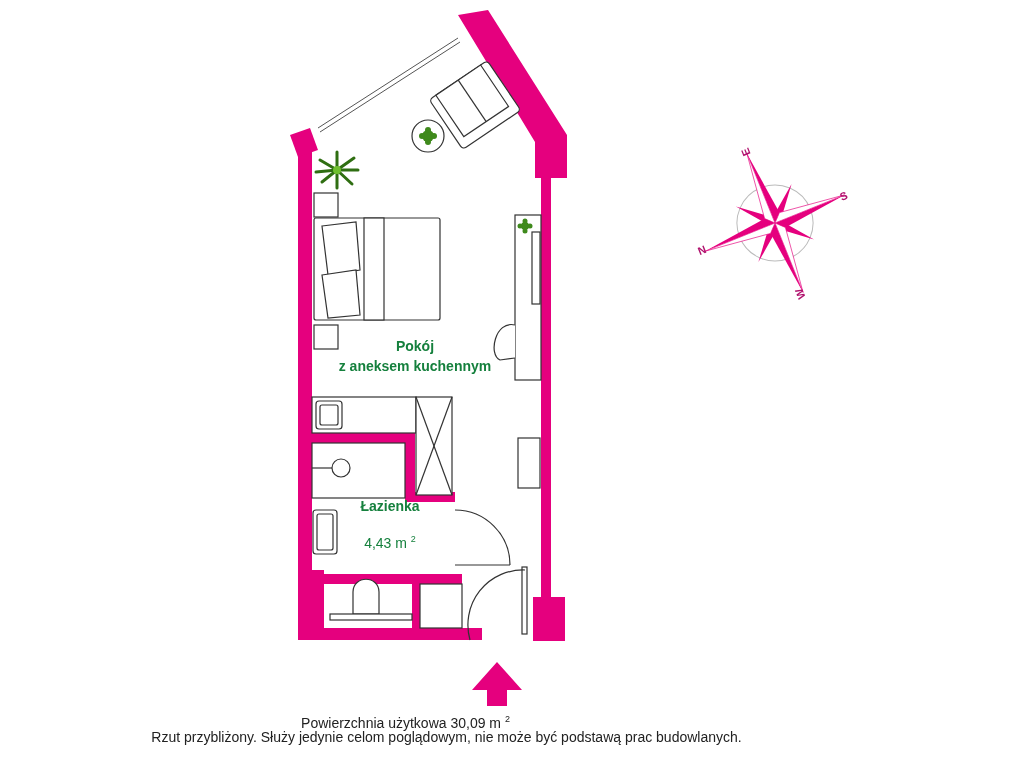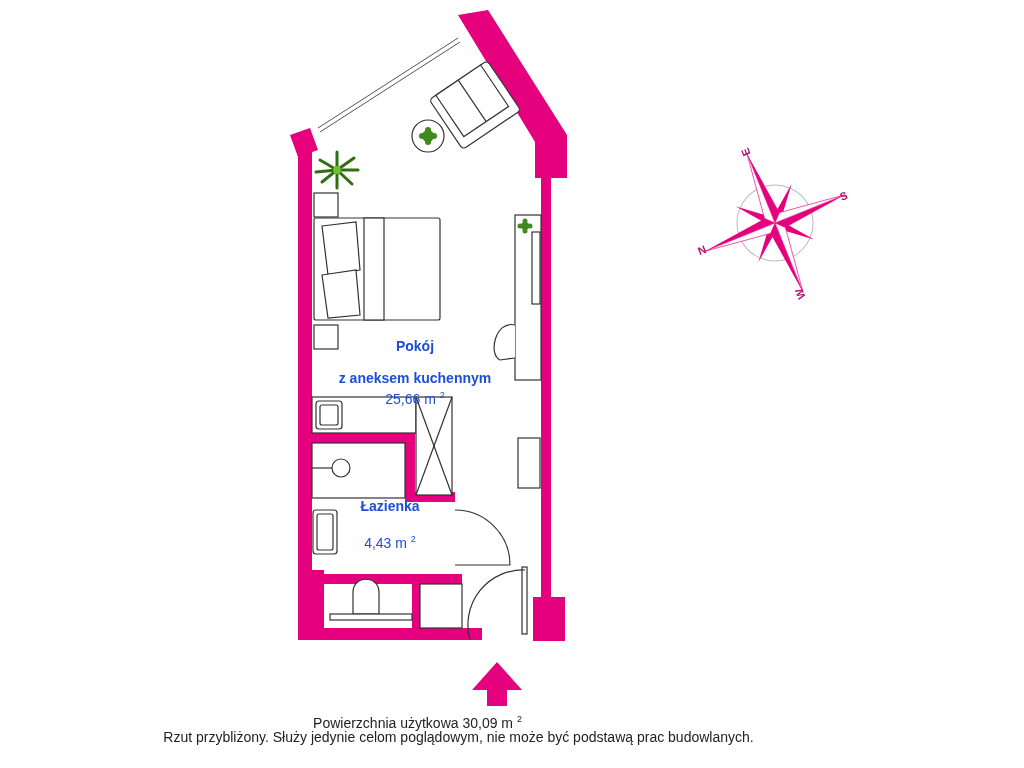--- a/index.html
+++ b/index.html
@@ -1,22 +1,22 @@
 <!DOCTYPE html>
 <html><head>
 <meta charset="utf-8">
 <style>
   html, body { margin:0; padding:0; background:#ffffff; }
   body { width:1024px; height:768px; position:relative; overflow:hidden; font-family:"Liberation Sans", sans-serif; }
   #plan { position:absolute; left:0; top:0; width:1024px; height:768px; }
-  .lbl { position:absolute; text-align:center; color:#1d4ed8; font-family:"Liberation Sans", sans-serif; }
+  .lbl { position:absolute; text-align:center; color:#15803d; font-family:"Liberation Sans", sans-serif; }
   .room-name { font-weight:bold; font-size:14px; }
   .room-area { font-size:14px; }
   sup { font-size:9px; }
-  .footer { position:absolute; left:0; width:811px; text-align:center; font-size:14px; color:#222;margin-left:12px; }
+  .footer { position:absolute; left:0; width:811px; text-align:center; font-size:14px; color:#222; }
 </style>
 </head>
 <body>
 
 <svg id="plan" viewBox="0 0 1024 768" xmlns="http://www.w3.org/2000/svg">
 
   <g fill="#e5007e">
 
     <rect x="298" y="140" width="14" height="440"></rect>
     <polygon points="290,135 310,128 318,150 298,157"></polygon>
@@ -152,25 +152,21 @@
   </g>
 </svg>
 
 <div class="lbl" style="left:742px;top:146px;font-size:11px;font-weight:bold;color:#b0136e;transform:rotate(-112deg);">E</div>
 <div class="lbl" style="left:840px;top:190px;font-size:11px;font-weight:bold;color:#b0136e;transform:rotate(-22deg);">S</div>
 <div class="lbl" style="left:698px;top:244px;font-size:11px;font-weight:bold;color:#b0136e;transform:rotate(-22deg);">N</div>
 <div class="lbl" style="left:795px;top:288px;font-size:11px;font-weight:bold;color:#b0136e;transform:rotate(-112deg);">W</div>
 
 <div class="lbl" style="left:320px;top:338px;width:190px;">
   <div class="room-name">Pokój</div>
-  <div class="room-name" style="margin-top:16px;">z aneksem kuchennym</div>
-  <div class="room-area" style="margin-top:4px;">
-    <span>25,66 m</span>
-    <sup>2</sup>
-  </div>
+  <div class="room-name" style="margin-top:4px;">z aneksem kuchennym</div>
 </div>
 
 <div class="lbl" style="left:340px;top:498px;width:100px;">
   <div class="room-name">Łazienka</div>
   <div class="room-area" style="margin-top:20px;">
     <span>4,43 m</span>
     <sup>2</sup>
   </div>
 </div>
 

